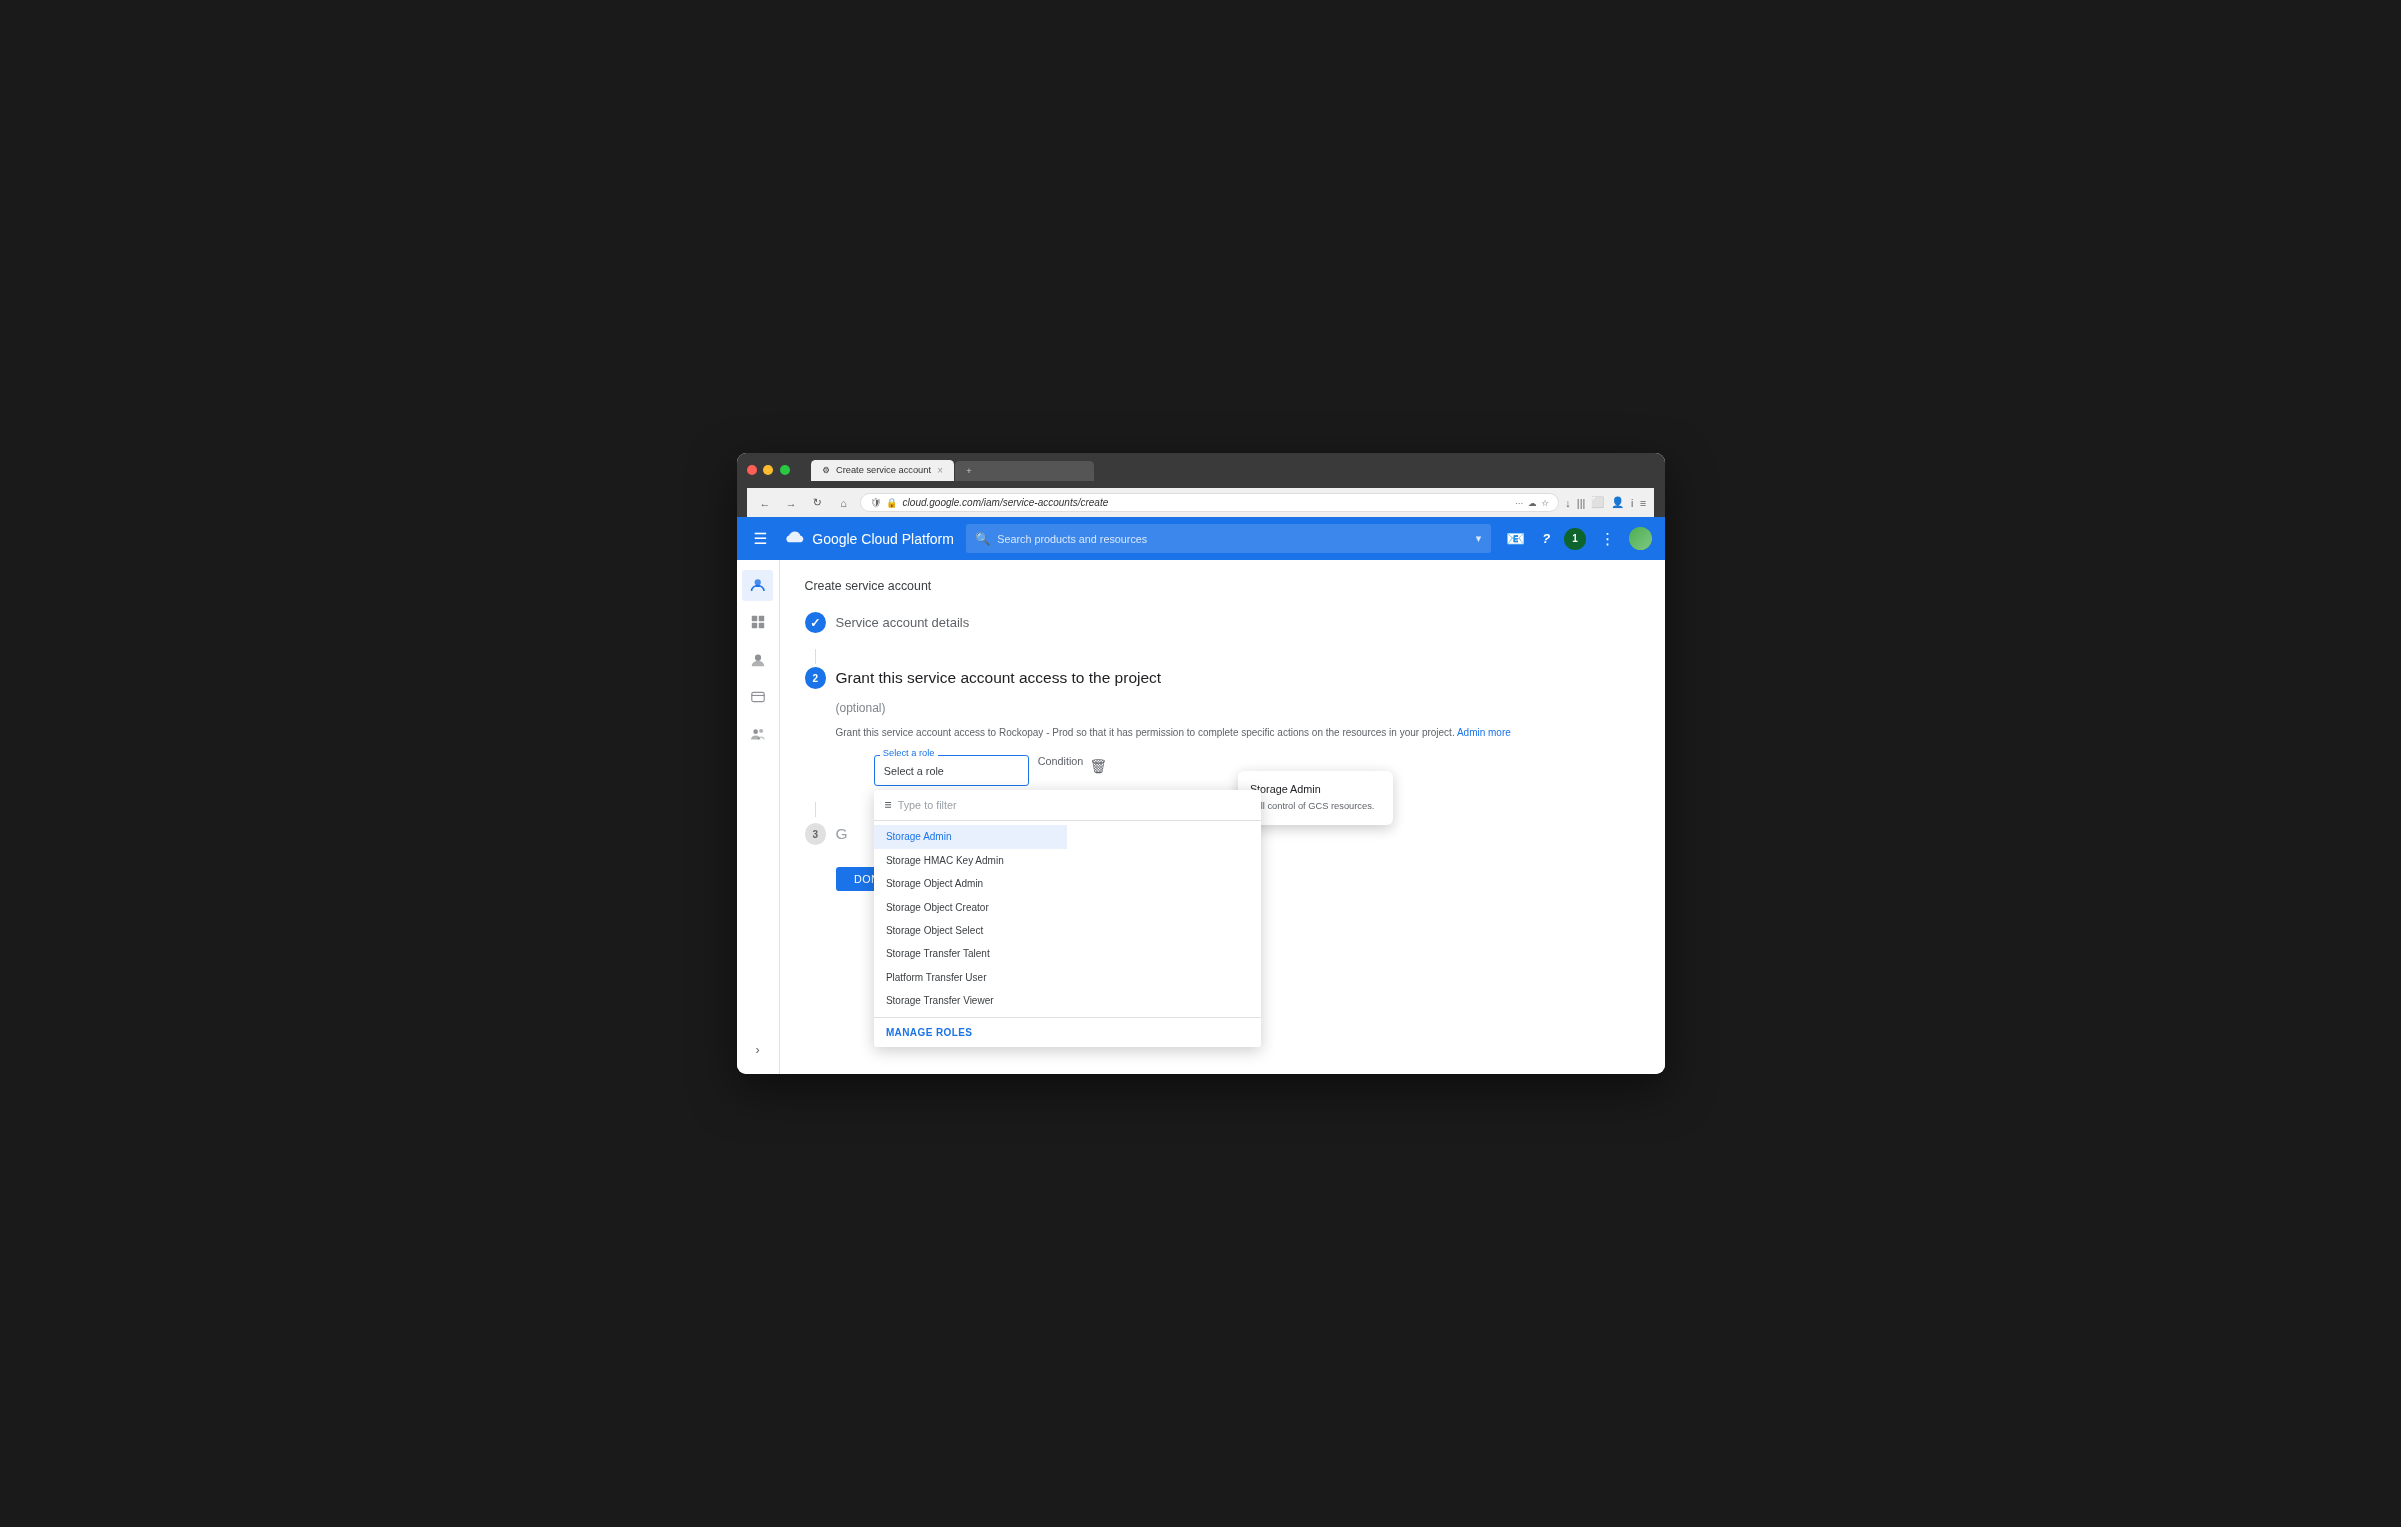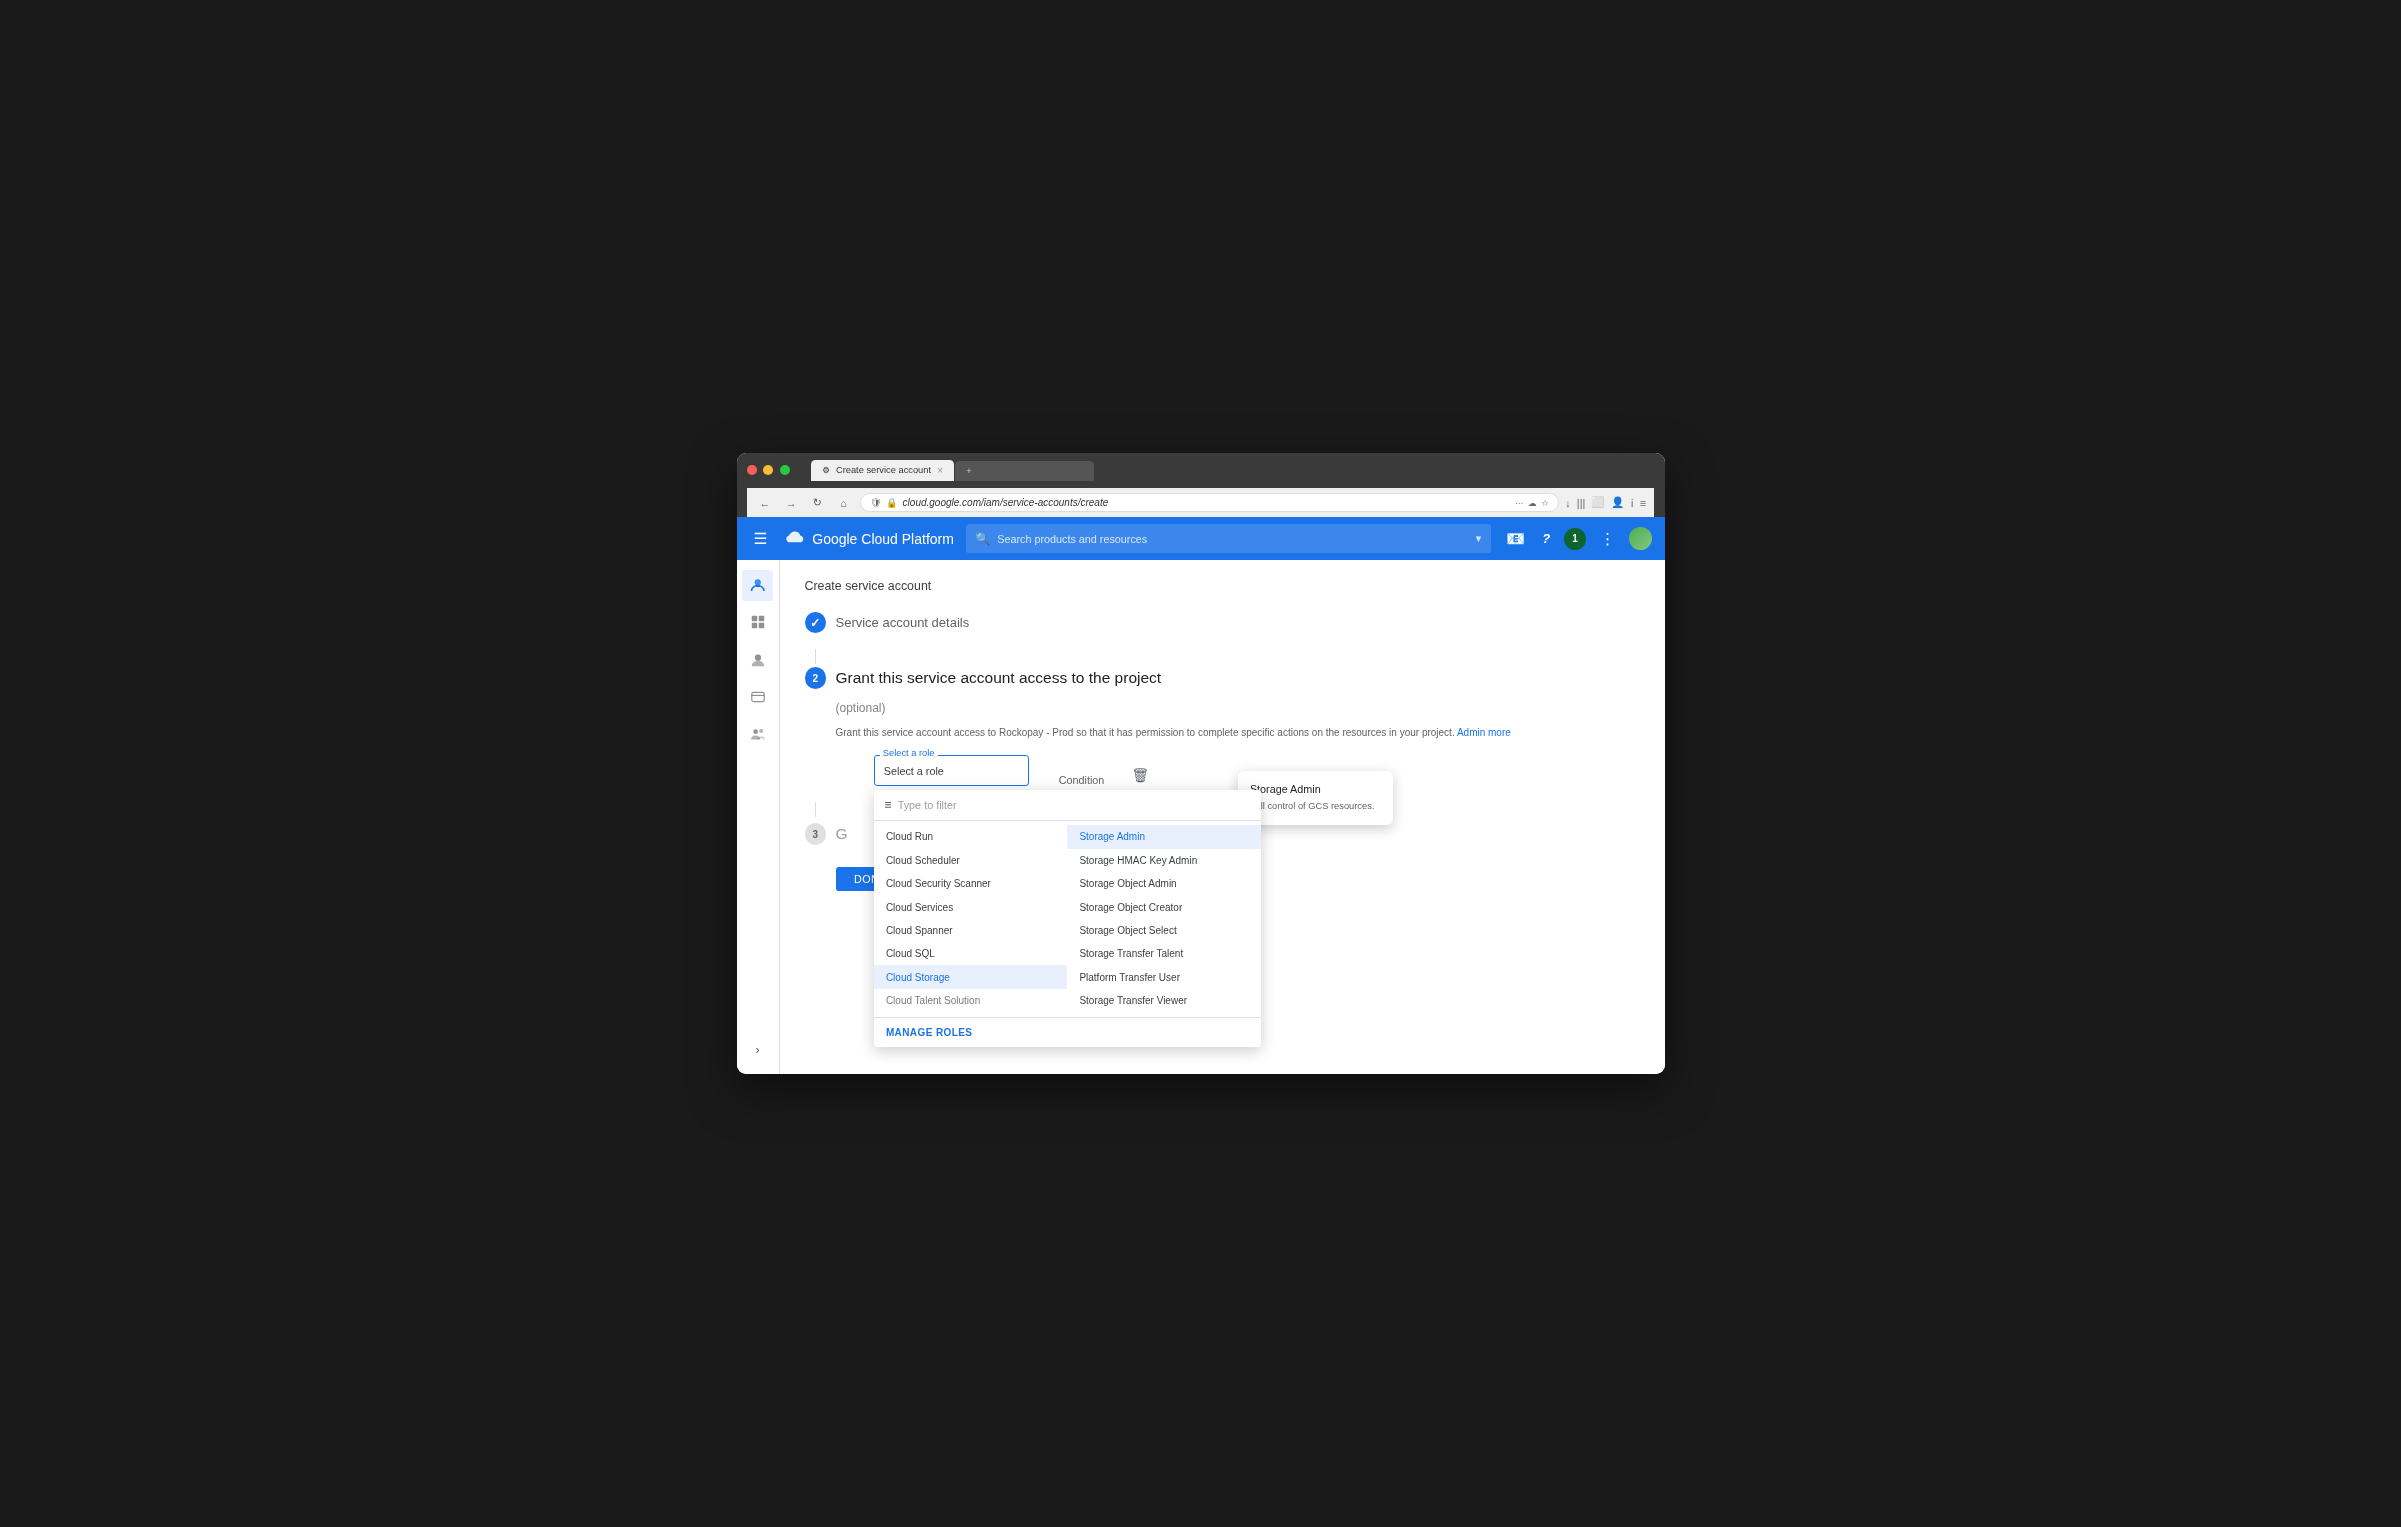--- a/index.html
+++ b/index.html
@@ -300,22 +300,22 @@
       line-height: 1.5;
     }
     .step2-description a {
       color: #1a73e8;
       text-decoration: none;
     }
 
     
     .role-row {
       display: flex;
-      align-items: flex-end;
-      gap: 24px;
+      align-items: flex-start;
+      gap: 3px;
       margin-bottom: 9.3px;
       position: relative;
       padding-left: 38px;
     }
     .role-select-container {
       position: relative;
     }
     .role-select-label {
       position: absolute;
       top: -7px;
@@ -621,30 +621,20 @@
                   <option>Select a role</option>
                 </select>
 
                 
                 <div class="dropdown-container">
                   <div class="dropdown-filter">
                     <span class="filter-icon">≡</span>
                     <input class="filter-input" type="text" placeholder="Type to filter" style="">
                   </div>
                   <div class="dropdown-list">
-                    <div class="dropdown-col">
-                      <div class="dropdown-item">Cloud Run</div>
-                      <div class="dropdown-item">Cloud Scheduler</div>
-                      <div class="dropdown-item">Cloud Security Scanner</div>
-                      <div class="dropdown-item">Cloud Services</div>
-                      <div class="dropdown-item">Cloud Spanner</div>
-                      <div class="dropdown-item">Cloud SQL</div>
-                      <div class="dropdown-item highlighted">Cloud Storage</div>
-                      <div class="dropdown-item" style="overflow:hidden; text-overflow:ellipsis; opacity:0.7;">Cloud Talent Solution</div>
-                    </div>
                     <div class="dropdown-col">
                       <div class="dropdown-item highlighted">Storage Admin</div>
                       <div class="dropdown-item">Storage HMAC Key Admin</div>
                       <div class="dropdown-item">Storage Object Admin</div>
                       <div class="dropdown-item">Storage Object Creator</div>
                       <div class="dropdown-item">Storage Object Select</div>
                       <div class="dropdown-item">Storage Transfer Talent</div>
                       <div class="dropdown-item">Platform Transfer User</div>
                       <div class="dropdown-item">Storage Transfer Viewer</div>
                     </div>

